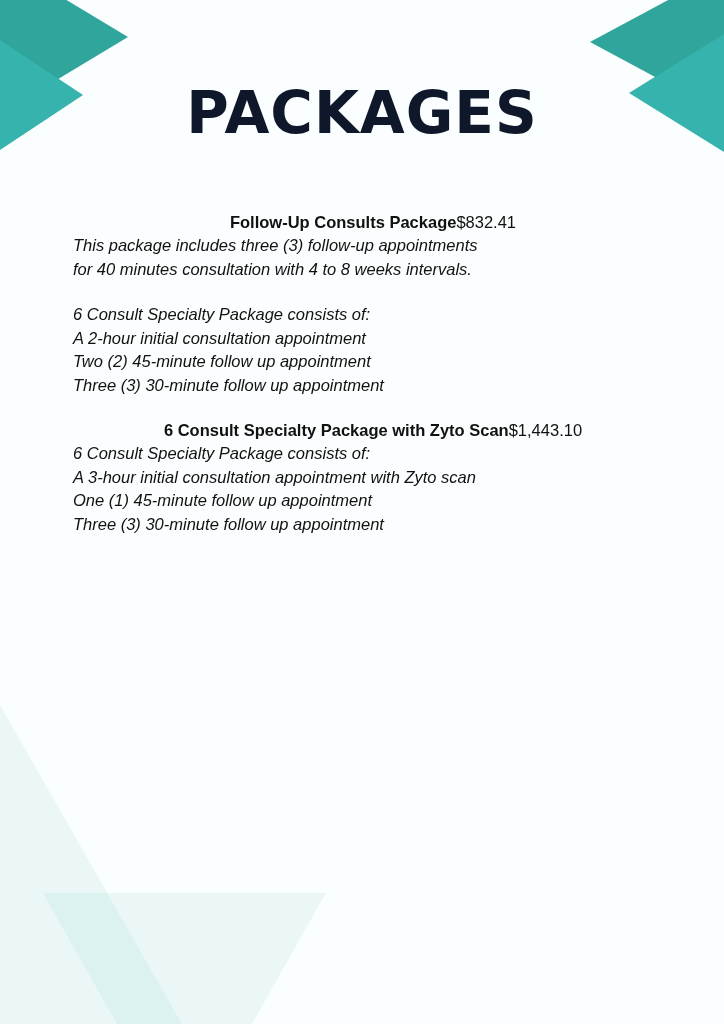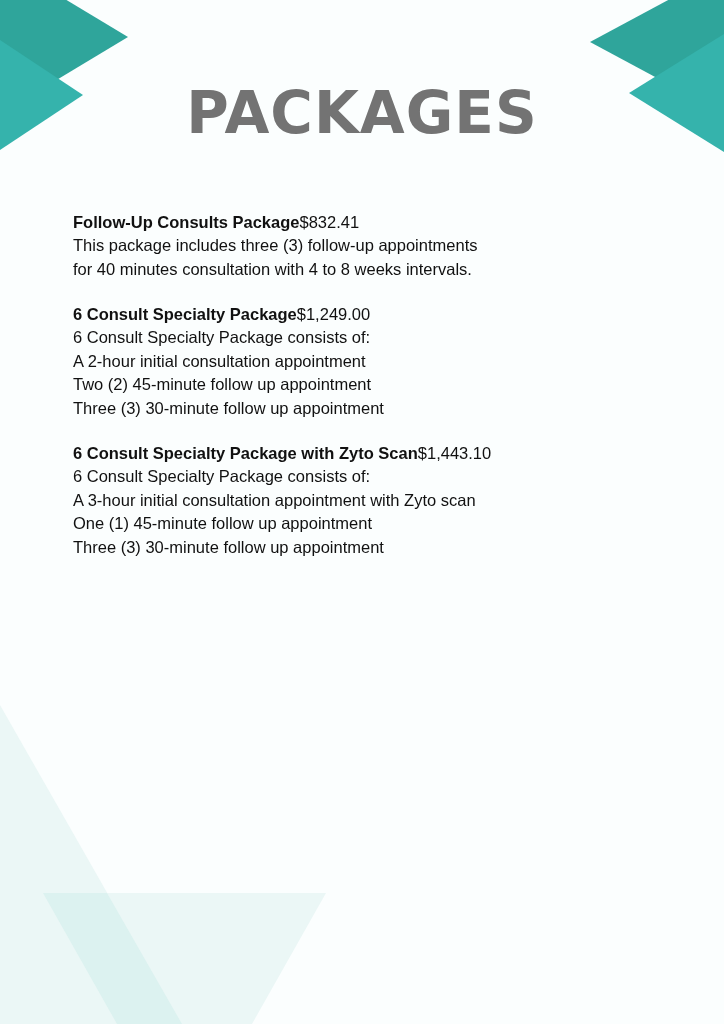--- a/index.html
+++ b/index.html
@@ -6,28 +6,28 @@
   body {
     width: 724px; height: 1024px; position: relative; overflow: hidden;
     background: #fbfefe;
     font-family: "Liberation Sans", "DejaVu Sans", sans-serif;
     color: #111;
   }
   .deco { position: absolute; left: 0; top: 0; width: 724px; height: 1024px; pointer-events: none; }
   .title {
     position: absolute; left: 0; width: 724px; top: 78px; text-align: center;
     font-family: "DejaVu Sans", sans-serif; font-weight: bold;
-    font-size: 58px; letter-spacing: 1px; color: #737373; line-height: 70px;
+    font-size: 58px; letter-spacing: 1px; color: #0f172a; line-height: 70px;
   }
   .packages { position: absolute; left: 73px; top: 211px; width: 600px; }
   .pkg { position: relative; margin-bottom: 22px; }
-  .pkg-header { display: flex; justify-content: flex-start; align-items: baseline; }
+  .pkg-header { display: flex; justify-content: center; align-items: baseline; }
   .pkg-name { font-weight: bold; font-size: 16.5px; line-height: 23px; }
   .pkg-price { font-size: 16.5px; line-height: 23px; }
-  .pkg-line { font-size: 16.5px; line-height: 23.5px; }
+  .pkg-line { font-size: 16.5px; line-height: 23.5px; font-style: italic; }
 </style>
 </head>
 <body>
 
 <svg class="deco" viewBox="0 0 724 1024" xmlns="http://www.w3.org/2000/svg">
 
   <polygon points="0,-40 128,37 0,114" fill="#2fa59b"></polygon>
   <polygon points="0,40 83,95 0,150" fill="#35b3ac"></polygon>
 
   <polygon points="724,-30 590,42 724,114" fill="#2fa59b"></polygon>
@@ -44,24 +44,20 @@
   <div class="pkg">
     <div class="pkg-header">
       <span class="pkg-name">Follow-Up Consults Package</span>
       <span class="pkg-price">$832.41</span>
     </div>
     <div class="pkg-line">This package includes three (3) follow-up appointments</div>
     <div class="pkg-line">for 40 minutes consultation with 4 to 8 weeks intervals.</div>
   </div>
 
   <div class="pkg">
-    <div class="pkg-header">
-      <span class="pkg-name">6 Consult Specialty Package</span>
-      <span class="pkg-price">$1,249.00</span>
-    </div>
     <div class="pkg-line">6 Consult Specialty Package consists of:</div>
     <div class="pkg-line">A 2-hour initial consultation appointment</div>
     <div class="pkg-line">Two (2) 45-minute follow up appointment</div>
     <div class="pkg-line">Three (3) 30-minute follow up appointment</div>
   </div>
 
   <div class="pkg">
     <div class="pkg-header">
       <span class="pkg-name">6 Consult Specialty Package with Zyto Scan</span>
       <span class="pkg-price">$1,443.10</span>

